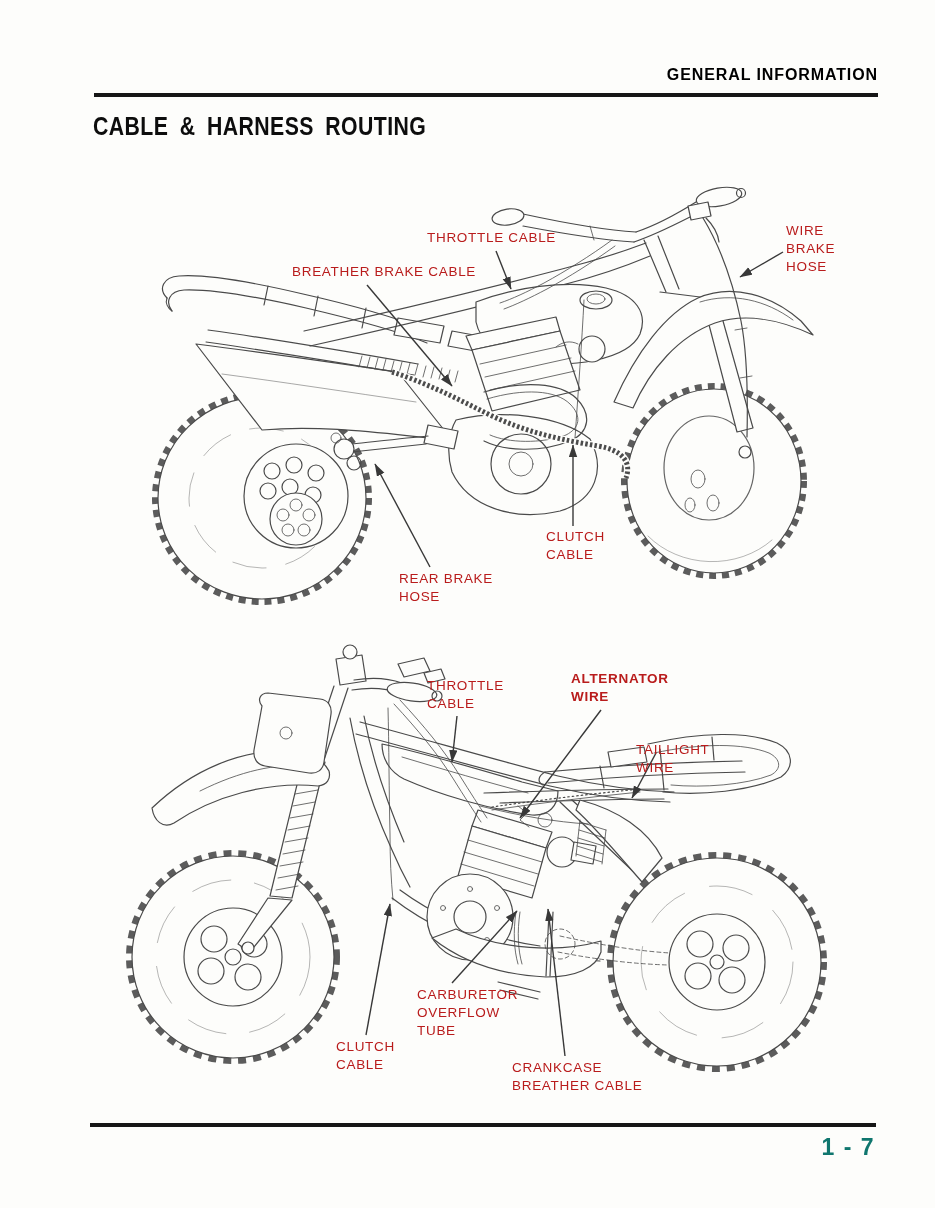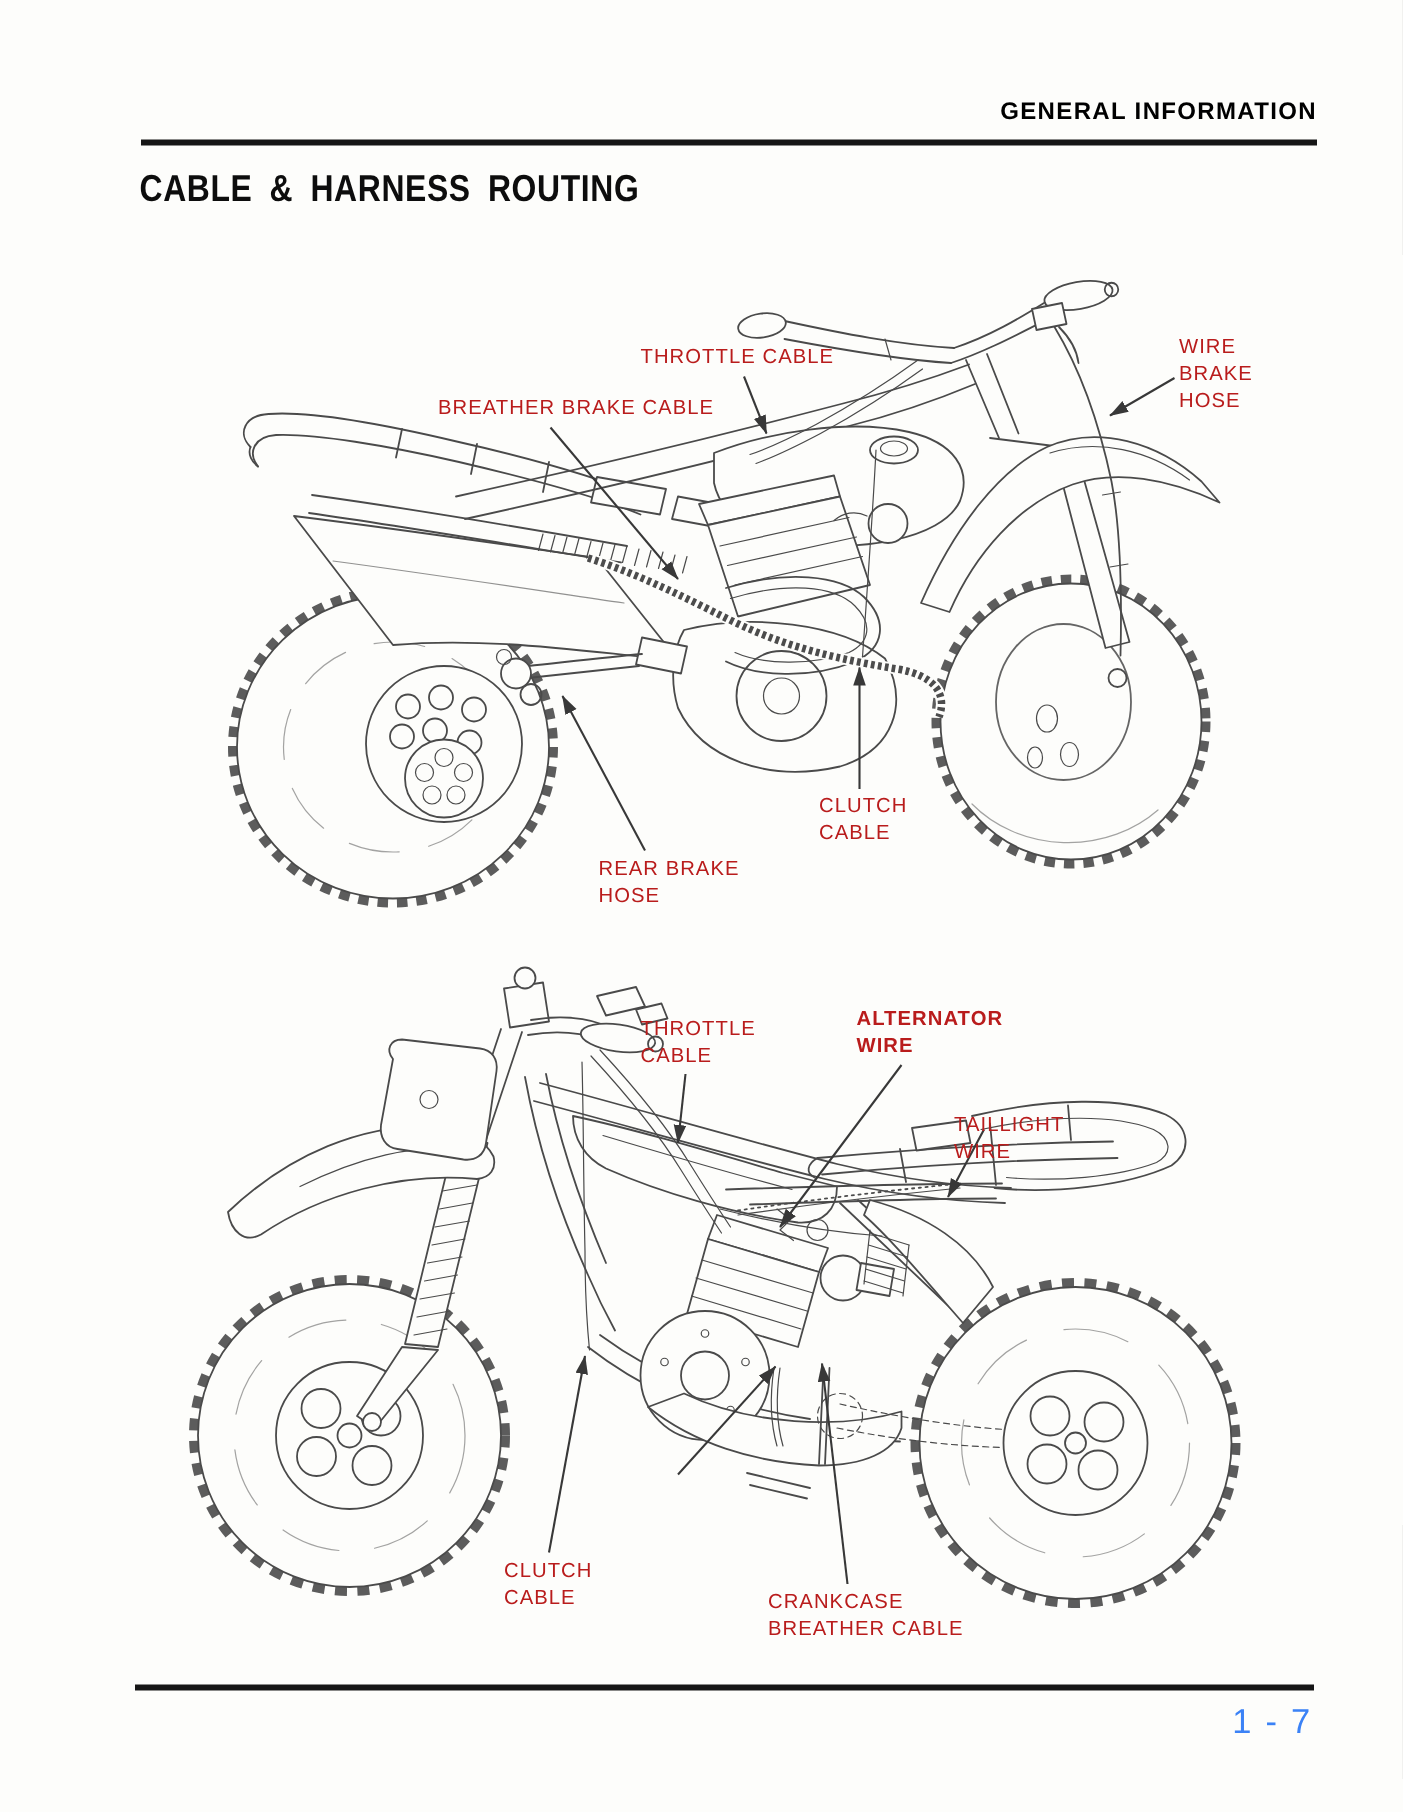--- a/index.html
+++ b/index.html
@@ -16,21 +16,21 @@
   .rule.top{left:94px;top:93px;width:784px;height:4px;}
   .rule.bottom{left:90px;top:1123px;width:786px;height:4px;}
   .page-title{
     position:absolute;left:93px;top:112px;
     font-size:25px;font-weight:bold;color:#0d0d0d;
     letter-spacing:.5px;word-spacing:6px;white-space:nowrap;
     transform:scaleX(.85);transform-origin:left center;
   }
   .page-number{
     position:absolute;top:1134px;right:60px;
-    font-size:23px;font-weight:normal;letter-spacing:1.5px;color:#3b82f6;
+    font-size:23px;font-weight:bold;letter-spacing:1.5px;color:#0f766e;
   }
   .callout{
     position:absolute;font-size:13.5px;letter-spacing:.7px;line-height:18px;
     color:#b91c1c;white-space:pre-line;
   }
   .art{position:absolute;left:0;top:0;}
   .ln{fill:none;stroke:#4a4a4a;stroke-width:1.2;stroke-linecap:round;stroke-linejoin:round;}
   .lnw{fill:#fdfdfb;stroke:#4a4a4a;stroke-width:1.2;stroke-linecap:round;stroke-linejoin:round;}
   .thin{stroke-width:.8;}
   .knob{fill:none;stroke:#5c5c5c;stroke-width:6;}
@@ -283,20 +283,23 @@
 CABLE</div>
   <div class="callout" style="left:399px;top:570px;">REAR BRAKE
 HOSE</div>
 
   <div class="callout" style="left:427px;top:677px;">THROTTLE
 CABLE</div>
   <div class="callout" style="left:571px;top:670px;font-weight:bold;">ALTERNATOR
 WIRE</div>
   <div class="callout" style="left:636px;top:713px;margin-top:28px;">TAILLIGHT
 WIRE</div>
+  <div class="callout" style="left:417px;top:986px;">CARBURETOR
+OVERFLOW
+TUBE</div>
   <div class="callout" style="left:336px;top:1038px;">CLUTCH
 CABLE</div>
   <div class="callout" style="left:512px;top:1059px;">CRANKCASE
 BREATHER CABLE</div>
 
   <div class="rule bottom"></div>
   <div class="page-number">1 - 7</div>
 </div>
 
 </body></html>

